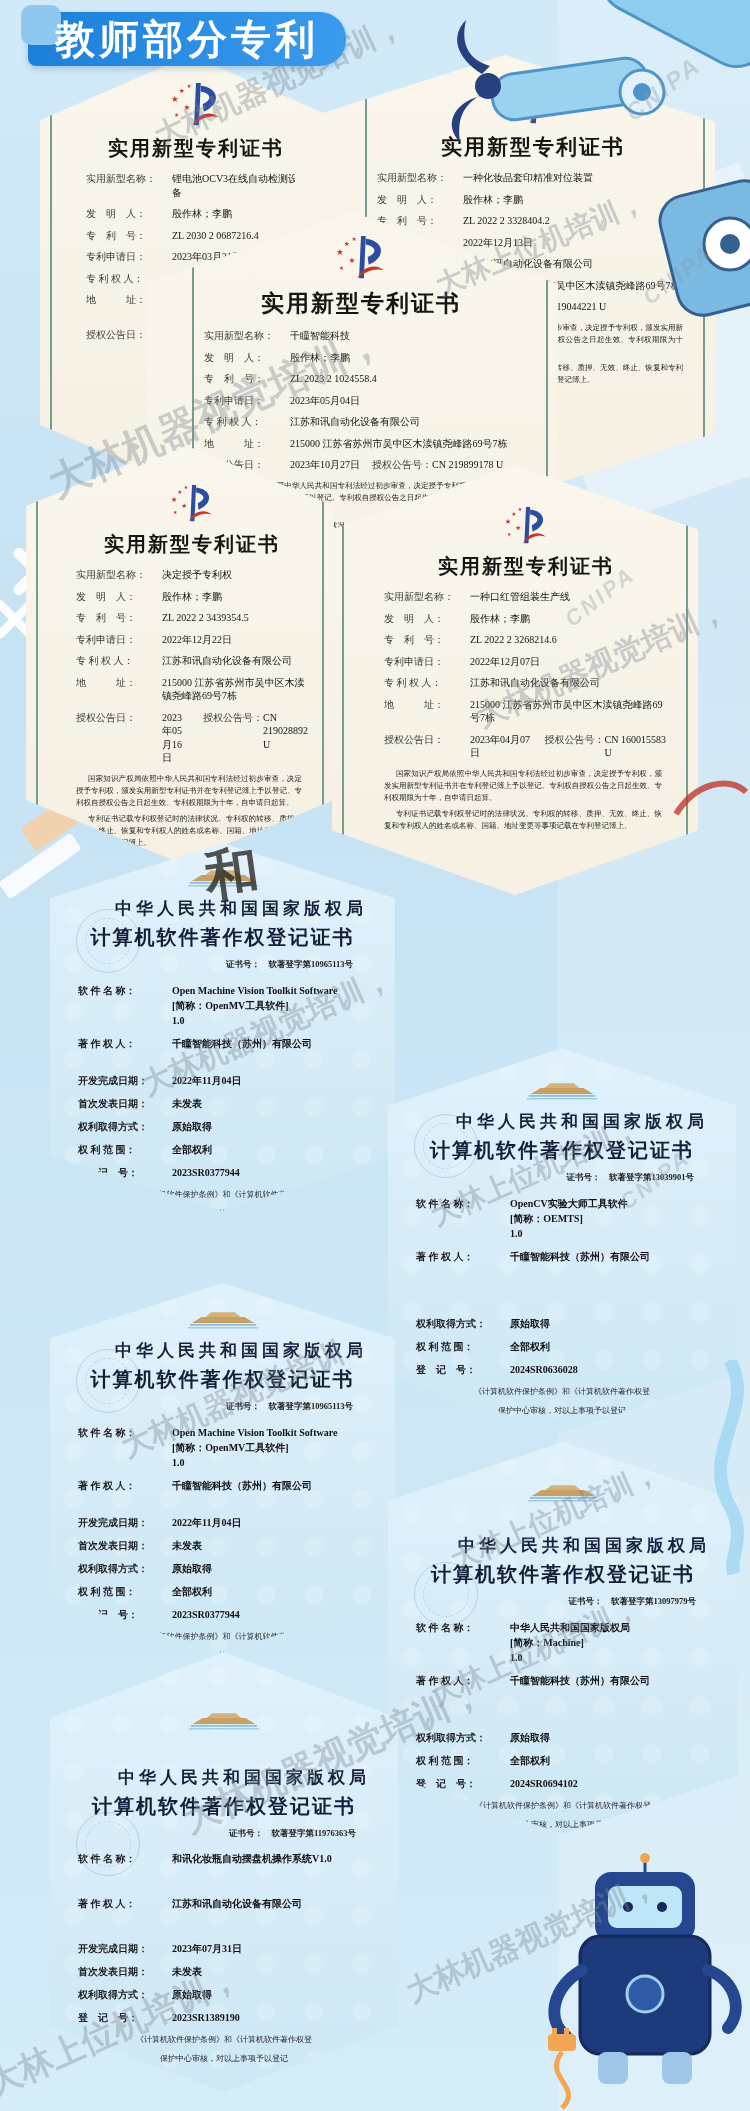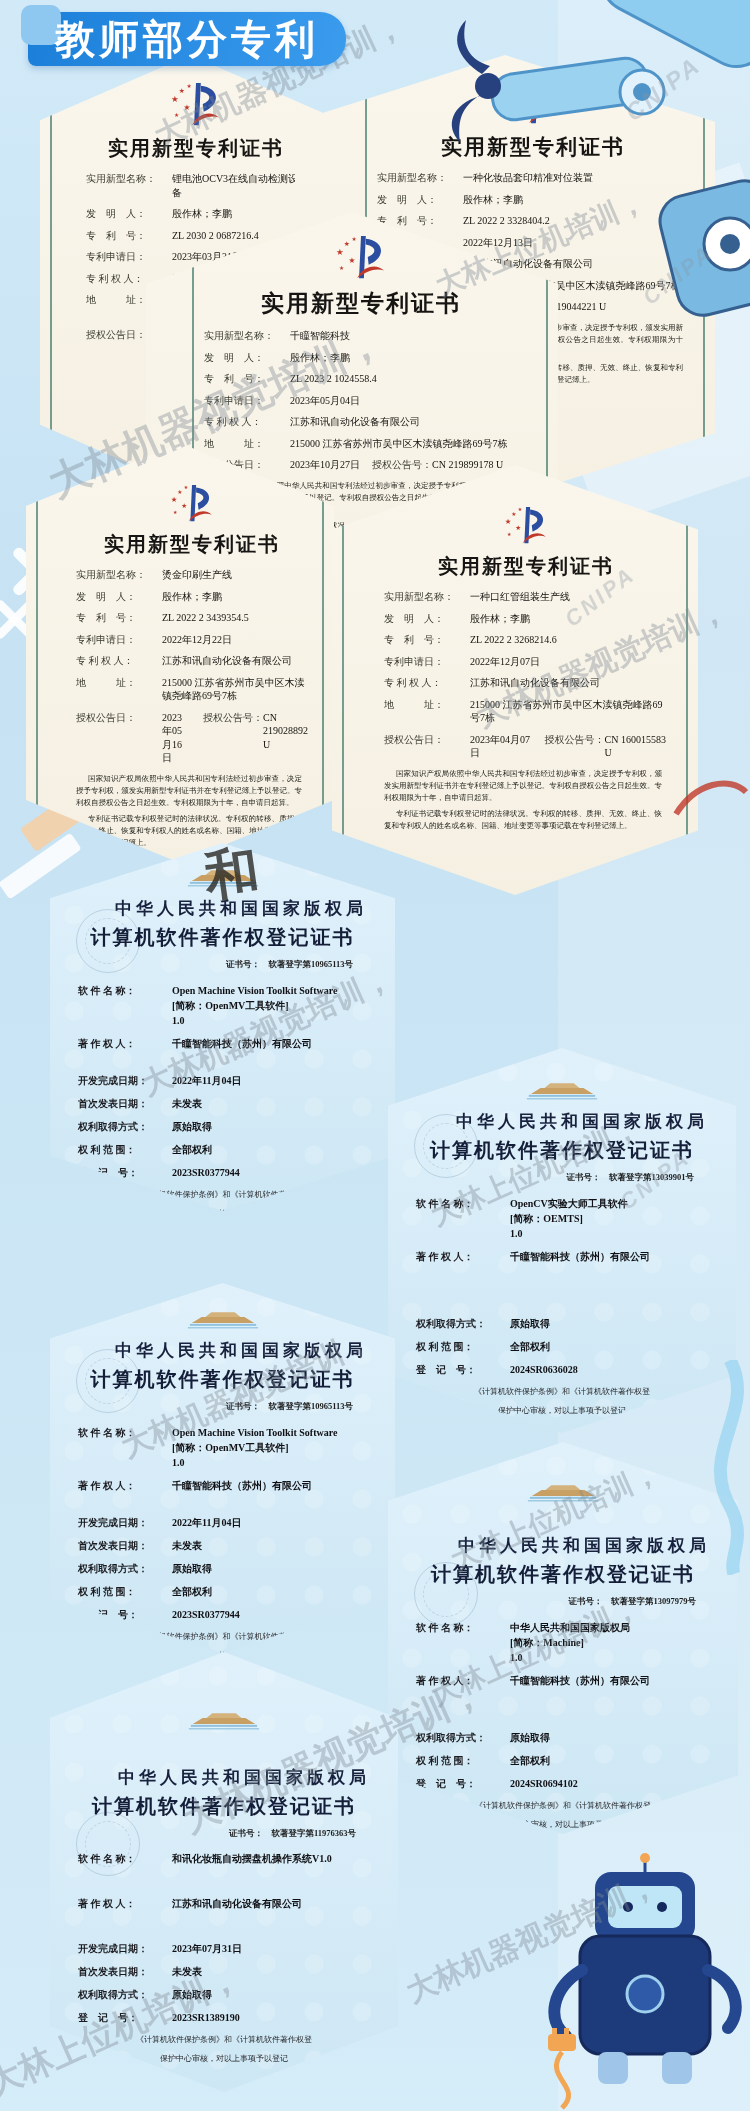--- a/index.html
+++ b/index.html
@@ -262,21 +262,21 @@
 <div class="cert pat" style="left:26px;top:443px;width:308px;height:420px;z-index:5">
  <i class="edge l"></i>
     <i class="edge r"></i>
  <div class="pat-in" style="padding:40px 26px 0 50px">
   <div class="logo-wrap"><svg class="cnipa" viewBox="0 0 56 50" style="width:46px;height:42px">
           <use href="#cnipa-logo"></use>
         </svg></div>
   <div class="pat-title" style="font-size:20px">实用新型专利证书</div>
   <div class="prow">
         <span class="plab">实用新型名称：</span>
-        <span class="pval">烫金印刷生产线</span>
+        <span class="pval">决定授予专利权</span>
       </div>
   <div class="prow">
         <span class="plab">发　明　人：</span>
         <span class="pval">殷作林；李鹏</span>
       </div>
   <div class="prow">
         <span class="plab">专　利　号：</span>
         <span class="pval">ZL 2022 2 3439354.5</span>
       </div>
   <div class="prow">

